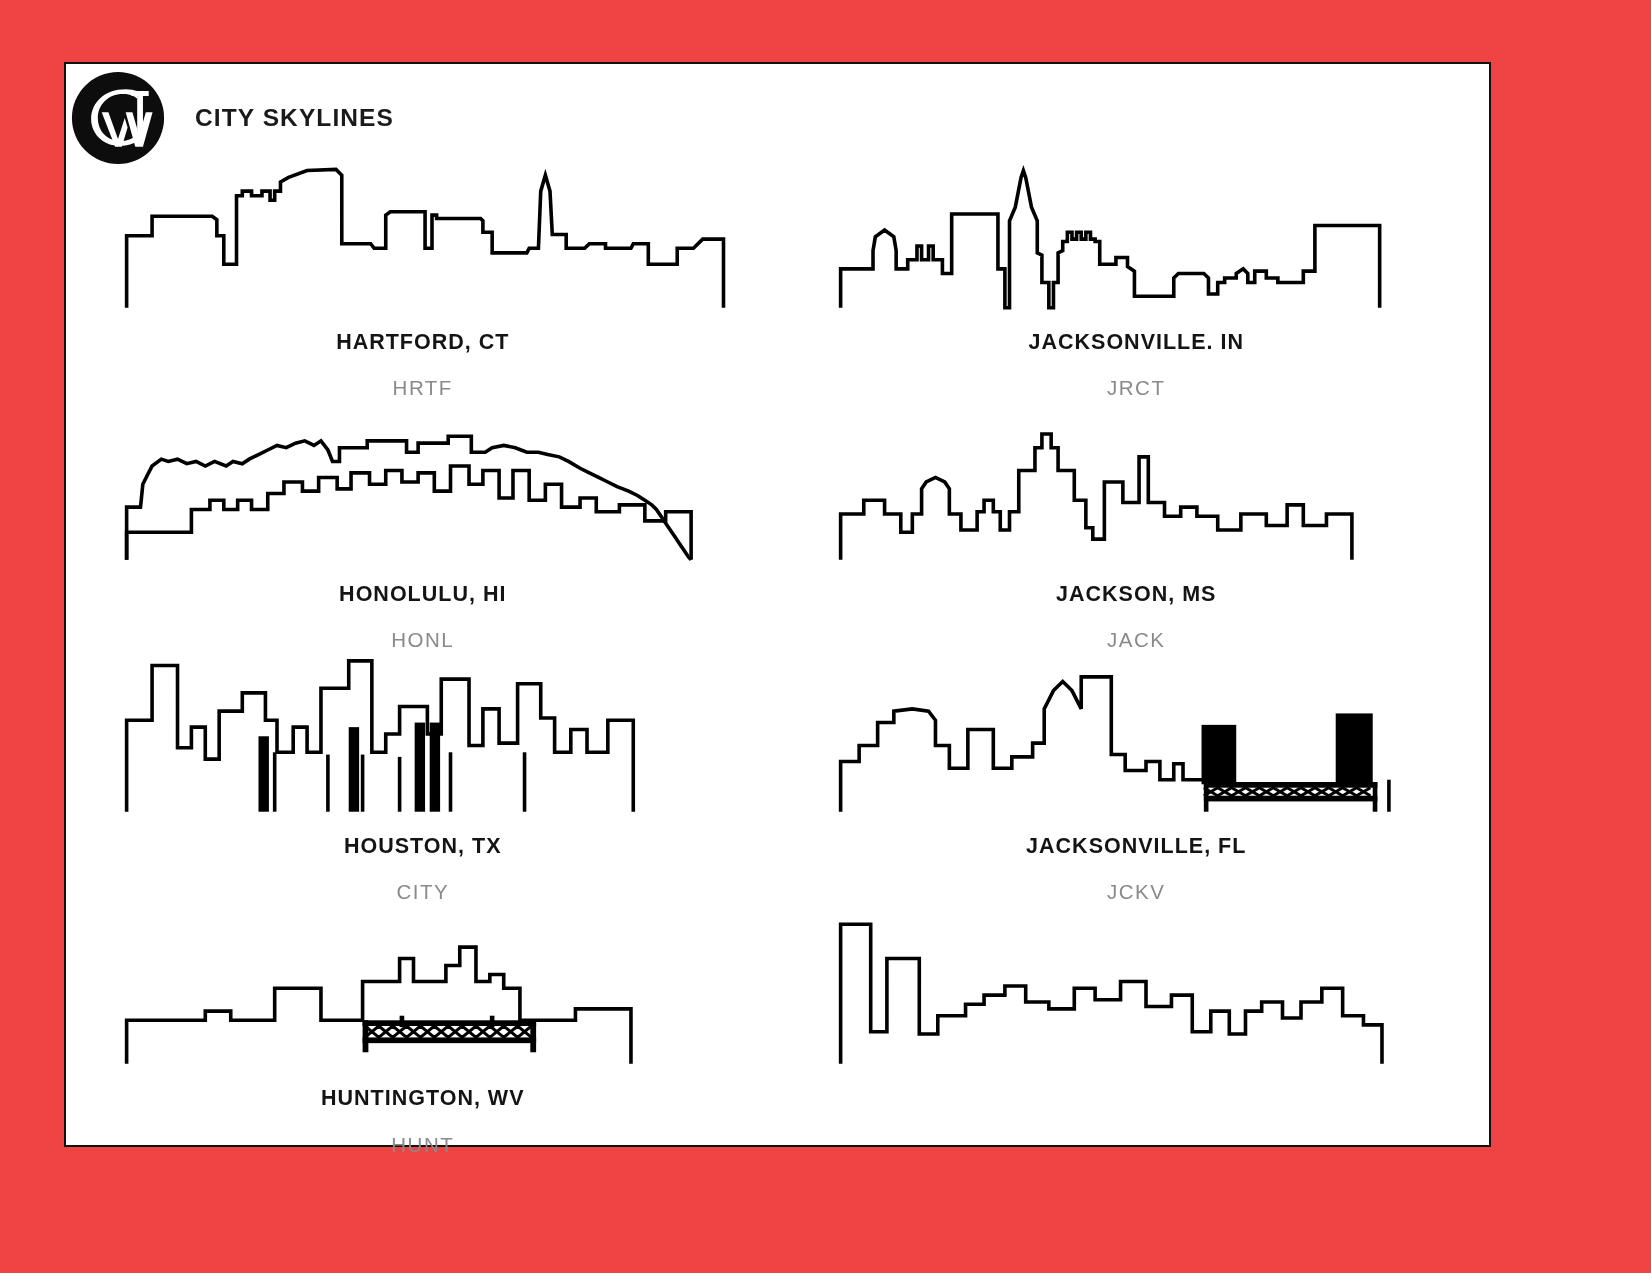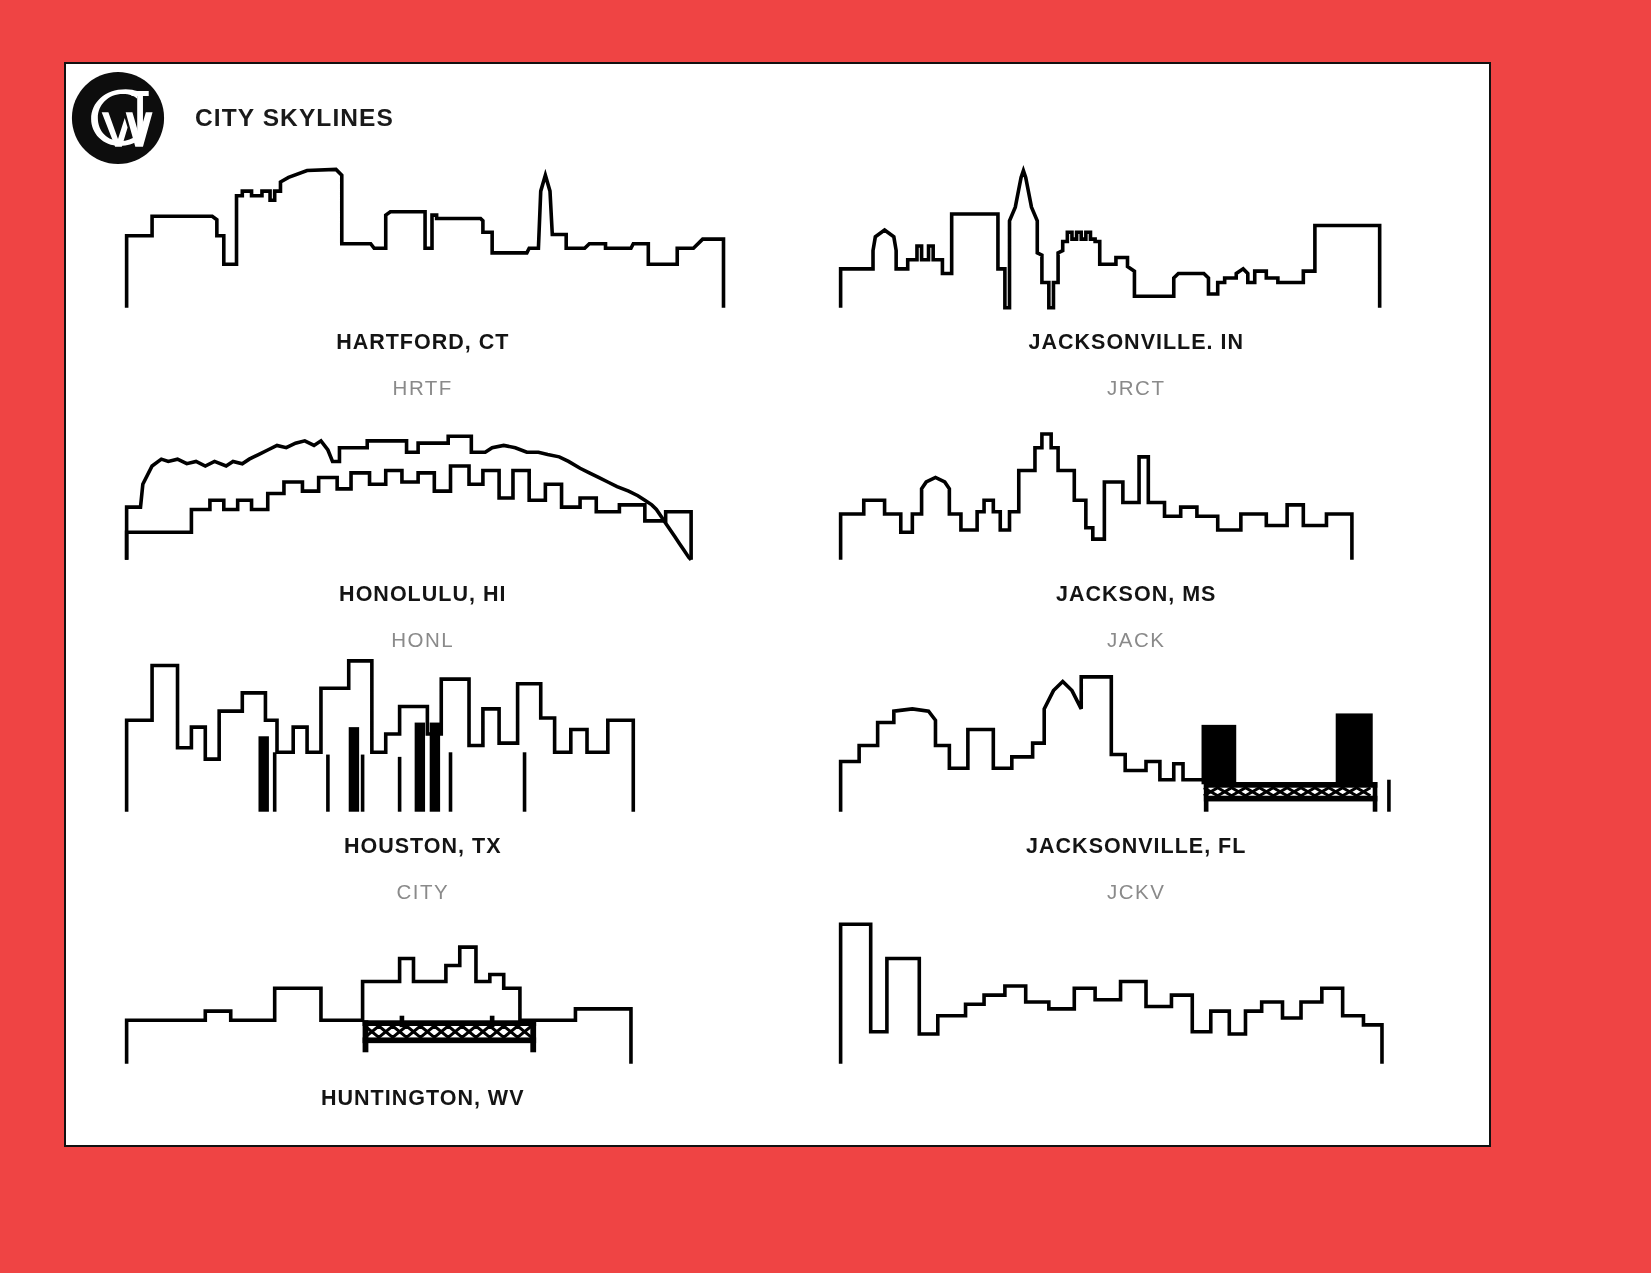--- a/index.html
+++ b/index.html
@@ -250,20 +250,21 @@
               <rect x="353" y="100" width="5" height="28"></rect>
               <rect x="240" y="96" width="4" height="10"></rect>
               <rect x="318" y="96" width="4" height="10"></rect>
             </g>
             <polyline points="210,105 222,115 234,105 246,115 258,105 270,115 282,105 294,115 306,105 318,115 330,105 342,115 354,105" style="stroke-width:3"></polyline>
             <polyline points="210,115 222,105 234,115 246,105 258,115 270,105 282,115 294,105 306,115 318,105 330,115 342,105 354,115" style="stroke-width:3"></polyline>
           </svg>
         </div>
         <div class="labels">
           <div class="city-name">HUNTINGTON, WV</div>
+          <div class="city-code">HUNT</div>
         </div>
       </div>
 
       <div class="cell">
         <div class="sky-wrap">
           <svg viewBox="0 0 520 140" preserveAspectRatio="none">
             <polyline points="4,138 4,16 30,16 30,110 44,110 44,46 72,46 72,112 88,112 88,96 112,96 112,86 128,86 128,78 146,78 146,70 164,70 164,84 184,84 184,90 206,90 206,72 224,72 224,82 246,82 246,66 268,66 268,88 290,88 290,78 308,78 308,110 324,110 324,92 340,92 340,112 354,112 354,92 368,92 368,84 386,84 386,98 402,98 402,84 420,84 420,72 438,72 438,96 456,96 456,104 472,104 472,138"></polyline>
           </svg>
         </div>
       </div>

